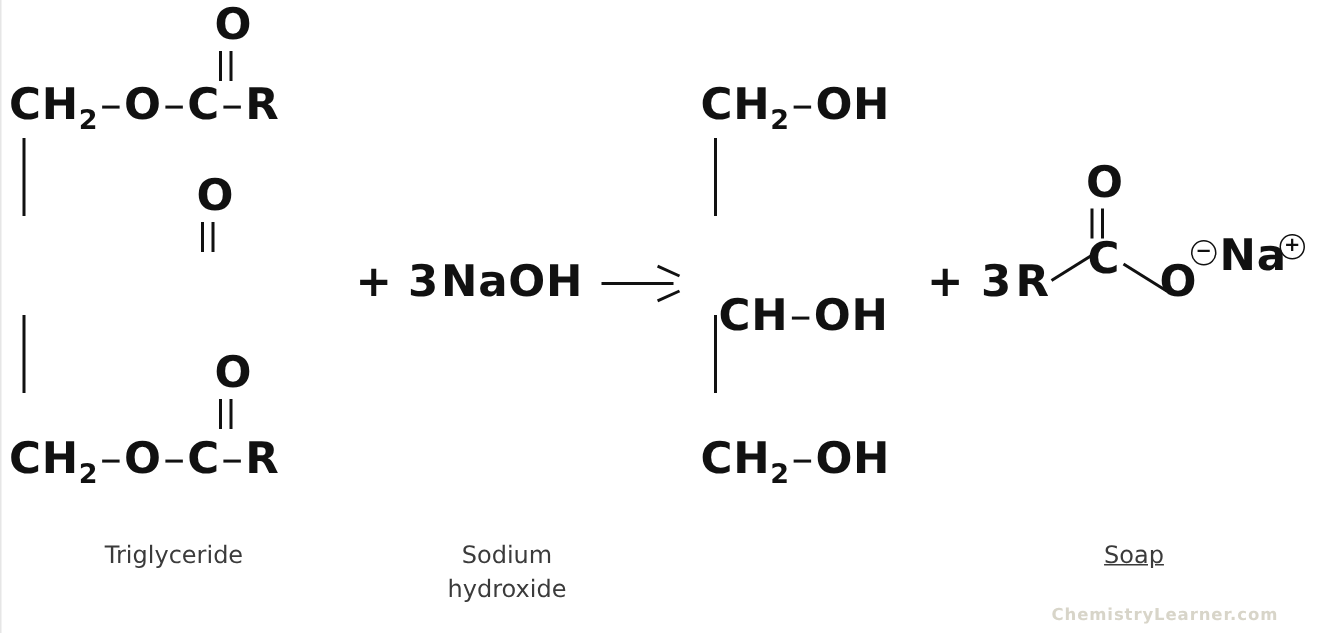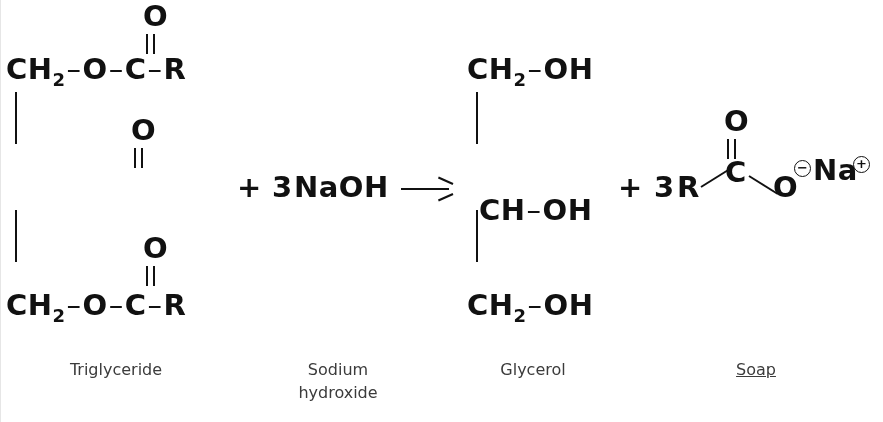--- a/index.html
+++ b/index.html
@@ -235,18 +235,18 @@
   <div class="charge" style="left:793px; top:160px;">−</div>
 
   <div class="formula" style="left:812px; top:156px;">Na</div>
   <div class="charge" style="left:852px; top:156px;">+</div>
 
   <div class="caption" style="left:25px; top:358px; width:180px;">Triglyceride</div>
 
   <div class="caption" style="left:242px; top:358px; width:190px;">Sodium
 hydroxide</div>
 
-  <div class="caption" style="left:442px; top:358px; width:180px;">Glycerol</div>
 
   <div class="caption" style="left:665px; top:358px; width:180px;text-decoration:underline;">Soap</div>
 
+  <div class="watermark" style="left:700px; top:403px;">ChemistryLearner.com</div>
 
 </div>
 
 </body></html>

